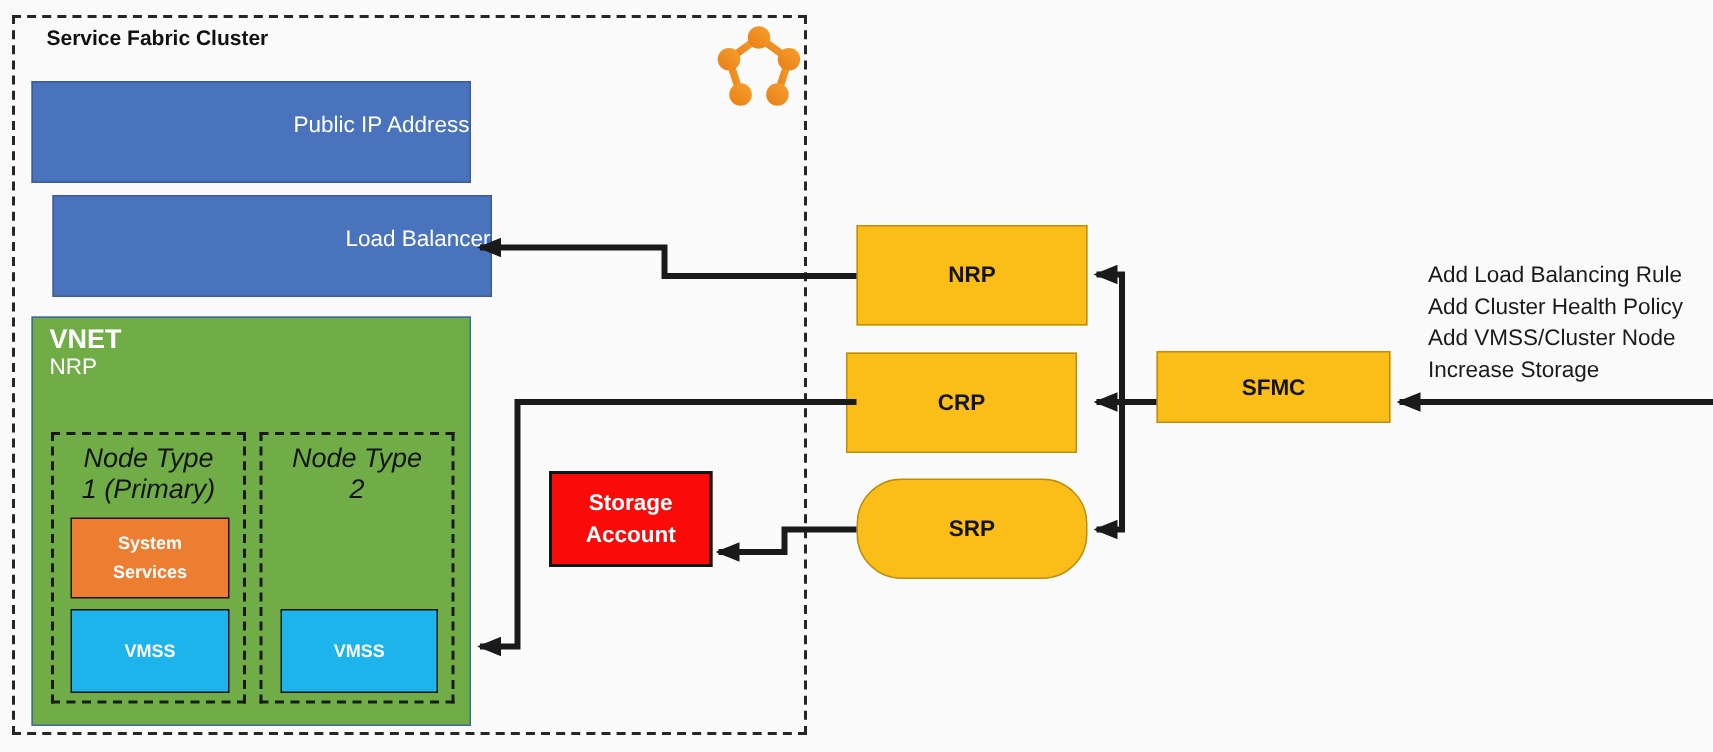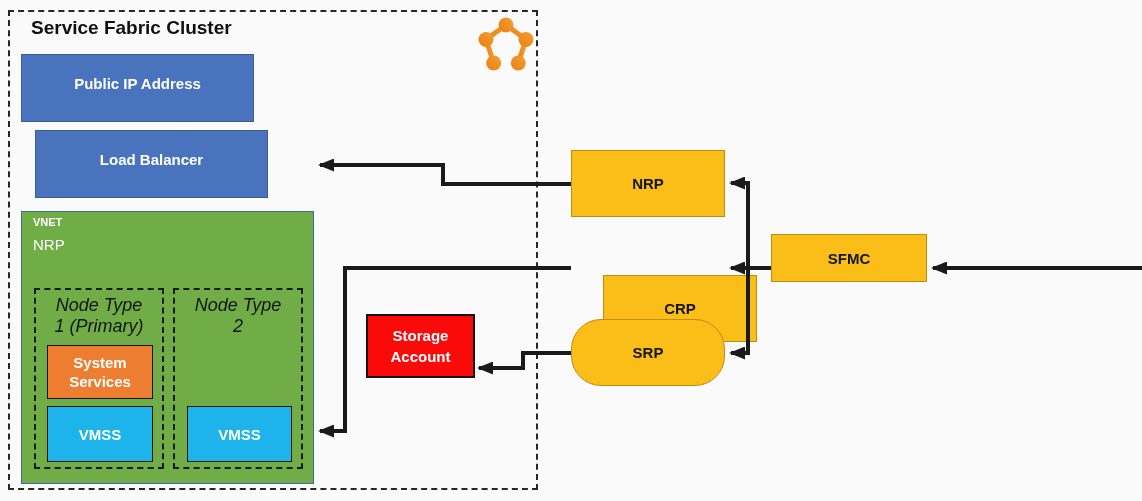--- a/index.html
+++ b/index.html
@@ -1,47 +1,47 @@
 <!DOCTYPE html>
 <html><head>
 <meta charset="utf-8">
 <style>
   html,body{margin:0;padding:0;}
   body{font-family:"Liberation Sans",sans-serif;background:#fafafa;}
   #canvas{position:relative;width:1142px;height:501px;background:#fafafa;overflow:hidden;}
   .abs{position:absolute;box-sizing:border-box;}
 
   .cluster-box{left:8px;top:10px;width:530px;height:480px;border:2px dashed #262626;background:transparent;}
-  .cluster-title{left:31px;top:17px;font-size:19px;font-weight:bold;color:#111;}
+  .cluster-title{left:31px;top:17px;font-size:14px;font-weight:bold;color:#111;}
 
-  .blue-box{width:233px;left:21px;background:#4a73be;border:1px solid #3a5c9c;color:#fff;
-    font-size:15px;font-weight:bold;text-align:center;padding-top:20px;height:68px;}
+  .blue-box{width:293px;left:21px;background:#4a73be;border:1px solid #3a5c9c;color:#fff;
+    font-size:15px;font-weight:normal;text-align:right;padding-top:20px;height:68px;}
   .public-ip{top:54px;}
   .load-balancer{top:130px;margin-left:14px;}
 
   .vnet-box{left:21px;top:211px;width:293px;height:273px;background:#70ad47;border:1.5px solid #41699f;}
-  .vnet-label{left:11px;top:4px;color:#fff;font-size:11px;font-weight:bold;}
+  .vnet-label{left:11px;top:4px;color:#fff;font-size:18px;font-weight:bold;}
   .vnet-sublabel{left:11px;top:24px;color:#fff;font-size:15px;}
 
   .node-box{top:76px;width:130px;height:181px;border:2px dashed #1a1a1a;}
   .node-1{left:12px;}
   .node-2{left:151px;}
   .node-label{width:100%;top:5px;left:0;text-align:center;font-style:italic;font-size:18px;
     color:#141414;line-height:21px;white-space:pre-line;}
 
-  .inner-box{color:#fff;font-size:15px;font-weight:bold;text-align:center;border:1.5px solid #141414;
+  .inner-box{color:#fff;font-size:12px;font-weight:bold;text-align:center;border:1.5px solid #141414;
     display:flex;align-items:center;justify-content:center;line-height:19px;white-space:pre-line;}
   .system-services{left:11px;top:55px;width:106px;height:54px;background:#ed7d31;}
   .vmss-a{left:11px;top:116px;width:106px;height:56px;background:#1cb4ea;}
   .vmss-b{left:12px;top:116px;width:105px;height:56px;background:#1cb4ea;}
 
   .provider-box{width:154px;height:67px;background:#fbbe18;border:1.5px solid #bd8d0e;color:#141414;
     font-size:15px;font-weight:bold;display:flex;align-items:center;justify-content:center;}
   .nrp{left:571px;top:150px;}
-  .crp{left:603px;top:235px;margin-top:40px;}
+  .crp{left:564px;top:235px;}
   .srp{left:571px;top:319px;border-radius:30px;}
   .sfmc{left:771px;top:234px;width:156px;height:48px;}
 
   .storage-box{left:366px;top:314px;width:109px;height:64px;background:#fb0a0a;border:2px solid #141414;
     color:#fff;font-size:15px;font-weight:bold;display:flex;align-items:center;justify-content:center;
     line-height:21px;text-align:center;white-space:pre-line;}
 
   .annotations{left:952px;top:173px;font-size:15px;color:#1a1a1a;line-height:21px;}
 
   .arrows{left:0;top:0;width:1142px;height:501px;pointer-events:none;}
@@ -98,20 +98,26 @@
   </div>
 
   <div class="abs provider-box nrp">NRP</div>
   <div class="abs provider-box crp">CRP</div>
   <div class="abs provider-box srp">SRP</div>
   <div class="abs provider-box sfmc">SFMC</div>
 
   <div class="abs storage-box">Storage
 Account</div>
 
+  <div class="abs annotations">
+    <div>Add Load Balancing Rule</div>
+    <div>Add Cluster Health Policy</div>
+    <div>Add VMSS/Cluster Node</div>
+    <div>Increase Storage</div>
+  </div>
 
   <svg class="abs arrows" width="1142" height="501" viewBox="0 0 1142 501">
     <defs>
       <marker id="ah" markerUnits="userSpaceOnUse" markerWidth="16" markerHeight="13" refX="14" refY="6.5" orient="auto">
         <path d="M0,0 L16,6.5 L0,13 Z" fill="#1a1a1a"></path>
       </marker>
     </defs>
     <g stroke="#1a1a1a" stroke-width="4" fill="none">
       <polyline points="571,184 443,184 443,165 320,165" marker-end="url(#ah)"></polyline>
       <polyline points="571,268 345,268 345,431 320,431" marker-end="url(#ah)"></polyline>

